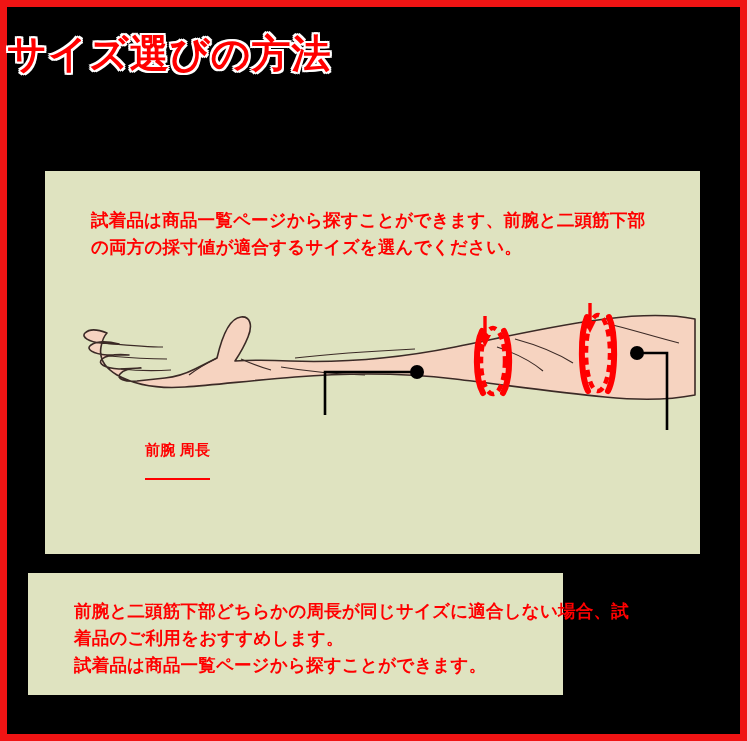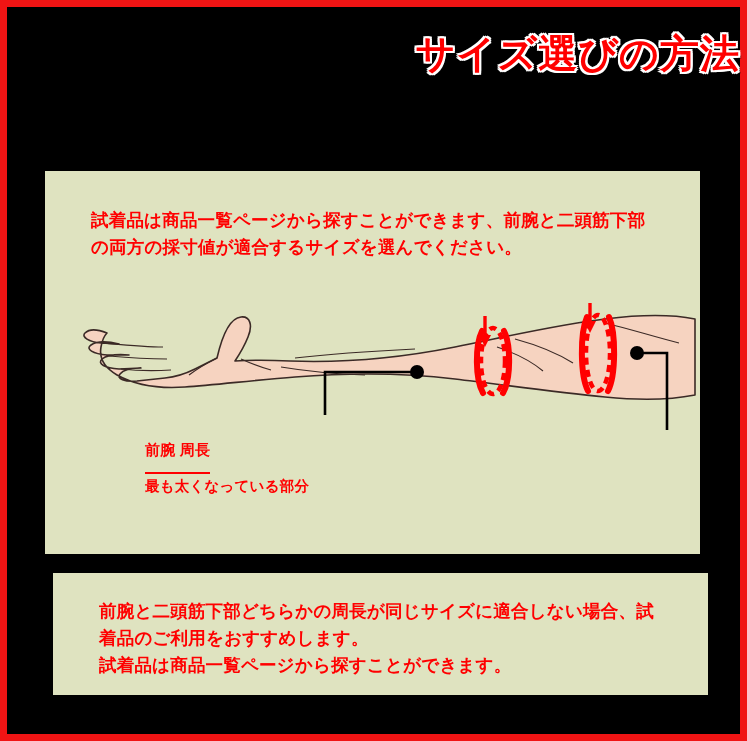--- a/index.html
+++ b/index.html
@@ -26,21 +26,21 @@
     height: 727px;
     background: #000000;
     box-sizing: border-box;
   }
   
   .title-block {
     position: absolute;
     left: 0;
     top: 22px;
     width: 733px;
-    text-align: right;
+    text-align: left;
   }
   .title-line {
     color: #ff0000;
     font-weight: bold;
     font-size: 39px;
     letter-spacing: 1px;
     line-height: 1.28;
     text-shadow:
        2px 0 0 #ffffff, -2px 0 0 #ffffff, 0 2px 0 #ffffff, 0 -2px 0 #ffffff,
        2px 2px 0 #ffffff, -2px 2px 0 #ffffff, 2px -2px 0 #ffffff, -2px -2px 0 #ffffff,
@@ -52,23 +52,23 @@
     background: #dfe3c0;
     box-sizing: border-box;
   }
   .panel-main {
     left: 38px;
     top: 164px;
     width: 655px;
     height: 383px;
   }
   .panel-note {
-    left: 46px;
+    left: 21px;
     top: 566px;
-    width: 655px;
+    width: 535px;
     height: 122px;
   }
   .panel-text {
     color: #ff0000;
     font-weight: bold;
     font-size: 17.5px;
     line-height: 1.55;
     letter-spacing: 0.2px;
   }
   .intro-text {
@@ -97,21 +97,21 @@
     color: #ff0000;
     font-weight: bold;
     font-size: 15px;
     line-height: 1.45;
     letter-spacing: 0.2px;
     white-space: nowrap;
   }
   .label .lab-head {
     display: inline-block;
     border-bottom: 2px solid #ff0000;
-    padding-bottom: 11px;
+    padding-bottom: 17px;
     margin-bottom: 2px;
   }
   .label-forearm {
     left: 100px;
     top: 268px;
   }
   .label-biceps {
     left: 420px;
     top: 293px;
   }
@@ -209,21 +209,20 @@
 
           <g>
             <circle cx="592" cy="78" r="7" fill="#000000"></circle>
             <path d="M 592 78 L 622 78 L 622 155" fill="none" stroke="#000000" stroke-width="2.6"></path>
           </g>
         </svg>
       </div>
 
       <div class="label label-forearm">
         <span class="lab-head">前腕 周長</span>
-        <span class="lab-sub">最も太くなっている部分</span>
       </div>
 
       <div class="label label-biceps">
       </div>
     </div>
 
     <div class="panel panel-note">
       <div class="panel-text note-text">
         <span>前腕と二頭筋下部どちらかの周長が同じサイズに適合しない場</span><span>合、試着品のご利用をおすすめします。</span><br>
         <span>試着品は商品一覧ページから探すことができます。</span>

